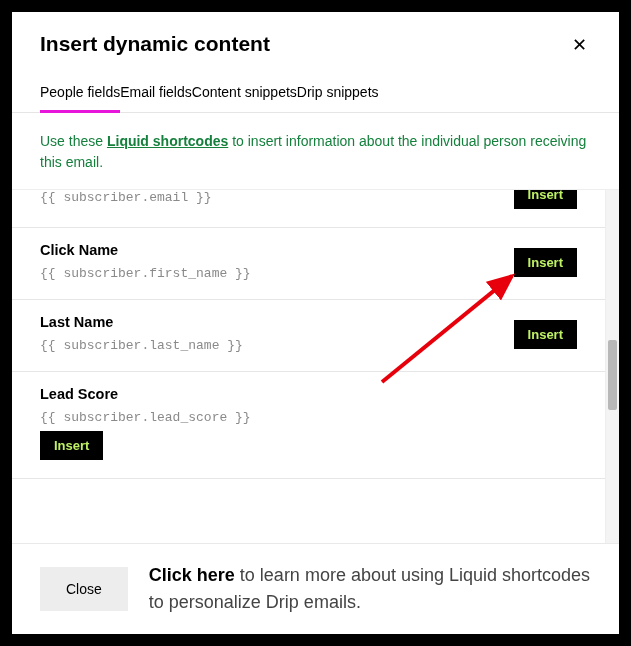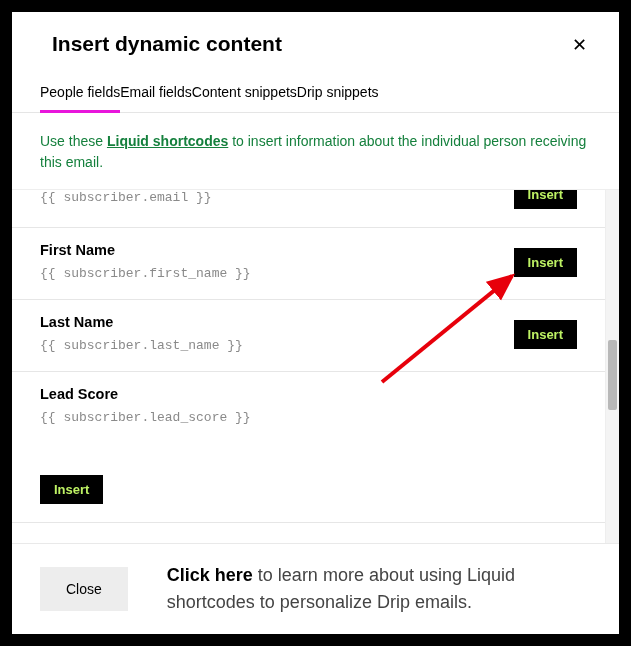--- a/index.html
+++ b/index.html
@@ -1,38 +1,38 @@
 <!DOCTYPE html>
 <html><head>
 <meta charset="utf-8">
 <style>
   * { box-sizing: border-box; margin: 0; padding: 0; }
   html, body { width: 631px; height: 646px; font-family: -apple-system, BlinkMacSystemFont, "Segoe UI", Arial, sans-serif; }
   .frame { width:631px; height:646px; background:#000; padding:12px; }
   .modal { width:100%; height:100%; background:#fff; display:flex; flex-direction:column; position:relative; }
-  .header { padding:20px 28px 8px 40px; display:flex; justify-content:space-between; align-items:flex-start; }
+  .header { padding:20px 28px 8px 28px; display:flex; justify-content:space-between; align-items:flex-start; }
   .title { font-size:21px; font-weight:600; color:#000; }
   .close-x { font-size:18px; font-weight:400; cursor:pointer; line-height:1; padding:4px; }
   .tabs { display:flex; padding:0 28px; border-bottom:1px solid #e5e5e5; margin-top:10px; }
   .tab { font-size:14px; color:#000; padding:8px 0 12px 0; cursor:pointer; position:relative; }
   .tab.active::after { content:""; position:absolute; left:0; right:0; bottom:-1px; height:3px; background:#e815db; }
   .desc { padding:18px 28px 16px 28px; font-size:14px; color:#15803d; line-height:1.5; }
   .desc .liquid { font-weight:700; text-decoration:underline; }
   .scroll-wrap { flex:1; display:flex; border-top:1px solid #eee; overflow:hidden; position:relative; }
   .scroll-area { flex:1; overflow-y:auto; padding:0 0 0 0; }
-  .field-row { border-bottom:1px solid #e6e6e6; padding:14px 28px 18px 28px; display:flex; align-items:flex-start; justify-content:flex-end;gap:44px; }
+  .field-row { border-bottom:1px solid #e6e6e6; padding:14px 28px 18px 28px; display:flex; align-items:flex-start; justify-content:flex-end; }
   .field-row.partial-top { padding-top:0; }
   .field-info { flex:1; }
   .field-label { font-size:14.5px; font-weight:600; color:#000; margin-bottom:8px; }
   .field-code { font-family: "Courier New", monospace; font-size:13px; color:#8a8a8a; }
   .insert-btn { background:#000; color:#bef264; font-size:13px; font-weight:600; border:none; padding:7px 14px; cursor:pointer; margin-top:6px; }
   .insert-btn.cut { margin-top:-10px; }
   .scrollbar { width:14px; background:#f4f4f4; border-left:1px solid #eee; position:relative; }
   .thumb { position:absolute; left:2px; right:2px; top:150px; height:70px; background:#b8b8b8; border-radius:2px; }
-  .footer { border-top:1px solid #e9e9e9; padding:18px 28px; display:flex; align-items:center; gap:39px; }
+  .footer { border-top:1px solid #e9e9e9; padding:18px 28px; display:flex; align-items:center; gap:21px; }
   .close-btn { background:#ededed; border:none; font-size:14px; font-weight:500; padding:14px 26px; cursor:pointer; }
   .footer-text { font-size:18px; color:#444; line-height:1.5; flex:1; }
   .footer-text .click-here { font-weight:700; color:#000; }
   .arrow { position:absolute; pointer-events:none; z-index:10; }
 </style>
 </head>
 <body>
 
 <div class="frame">
   <div class="modal">
@@ -58,21 +58,21 @@
 
         <div class="field-row partial-top">
           <div class="field-info">
             <div class="field-code">{{ subscriber.email }}</div>
           </div>
           <button class="insert-btn cut">Insert</button>
         </div>
 
         <div class="field-row">
           <div class="field-info">
-            <div class="field-label">First Name</div>
+            <div class="field-label">Click Name</div>
             <div class="field-code">{{ subscriber.first_name }}</div>
           </div>
           <button class="insert-btn">Insert</button>
         </div>
 
         <div class="field-row">
           <div class="field-info">
             <div class="field-label">Last Name</div>
             <div class="field-code">{{ subscriber.last_name }}</div>
           </div>

